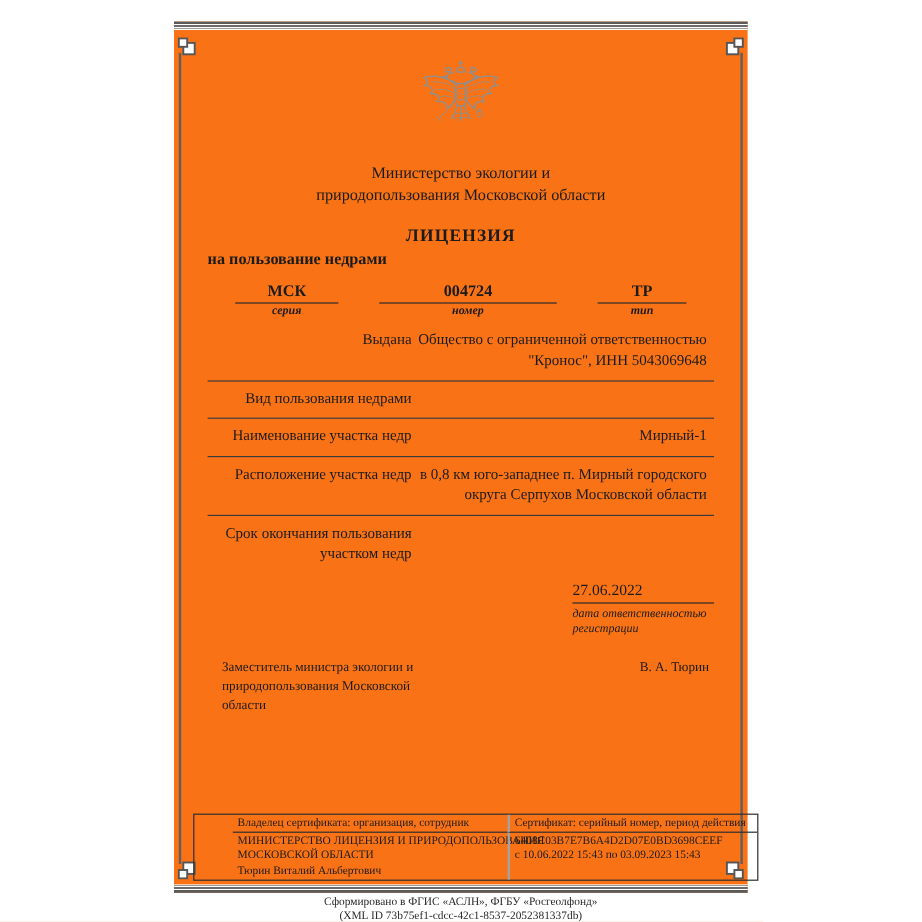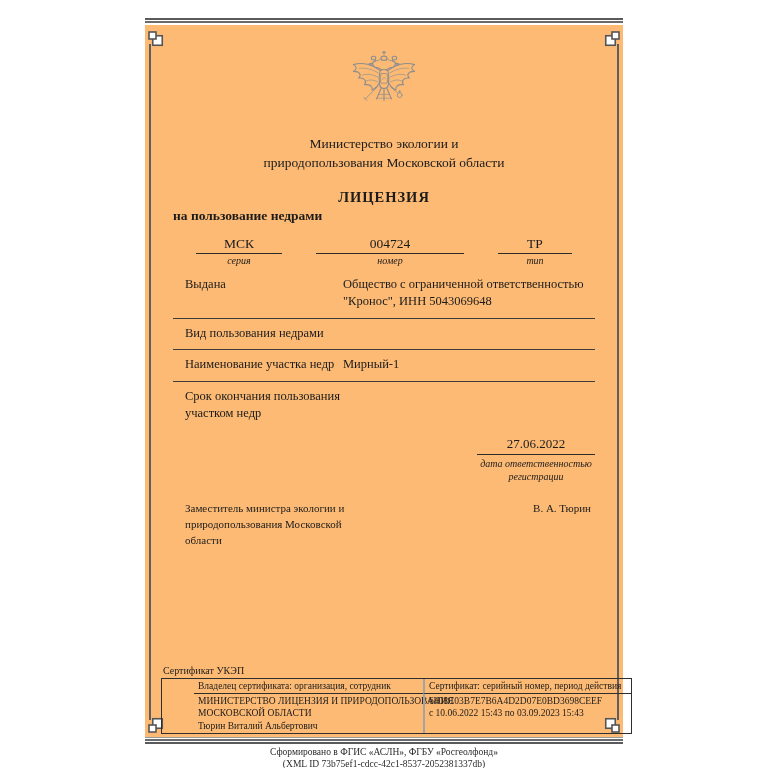--- a/index.html
+++ b/index.html
@@ -1,51 +1,51 @@
 <!DOCTYPE html>
 <html><head>
 <meta charset="utf-8">
 <style>
   html,body{margin:0;padding:0;background:#fff;}
   .canvas{position:relative;width:768px;height:768px;background:#fff;overflow:hidden;
           font-family:"Liberation Serif","DejaVu Serif",serif;color:#1b1b1b;}
-  .page{position:absolute;left:145px;top:18px;width:478px;height:726px;background:#fdba74;}
+  .page{position:absolute;left:145px;top:18px;width:478px;height:726px;background:#f97316;}
   .band{position:absolute;left:0;right:0;height:7px;
         background:linear-gradient(to bottom,#5a5a5a 0 2px,#fff 2px 3px,#6a6a6a 3px 4.5px,#fff 4.5px 5.5px,#9a9a9a 5.5px 6.5px,#fff 6.5px 7px);}
   .band.top{top:0;}
   .band.bottom{bottom:0;transform:scaleY(-1);}
   .edge{position:absolute;top:26px;bottom:24px;width:2px;background:#5f5f5f;}
   .edge.left{left:4px;} .edge.right{right:4px;}
   .corner{position:absolute;width:16px;height:16px;line-height:0;}
   .corner.tl{left:3px;top:13px;}
   .corner.tr{right:3px;top:13px;transform:scaleX(-1);}
   .corner.bl{left:3px;bottom:11px;transform:scaleY(-1);}
   .corner.br{right:3px;bottom:11px;transform:scale(-1,-1);}
 
   .content{position:absolute;top:8px;left:28px;right:28px;bottom:10px;display:flex;flex-direction:column;}
 
   .emblem{margin:22px auto 0;line-height:0;}
   .ministry{margin-top:12px;text-align:center;font-size:13.5px;line-height:1.4;}
   .doc-title{margin-top:16px;text-align:center;font-size:14.5px;font-weight:bold;letter-spacing:1px;}
   .doc-subtitle{margin-top:2px;text-align:left;font-size:13.5px;font-weight:bold;}
 
-  .license-number{margin-top:10px;display:flex;justify-content:center;gap:34px;}
+  .license-number{margin-top:10px;display:flex;justify-content:center;gap:34px;font-weight:bold;}
   .num-field{text-align:center;}
   .num-value{display:inline-block;font-size:13.5px;border-bottom:1px solid #2c2c2c;padding:0 8px 1px;}
   .num-value.w-series{min-width:70px;}
   .num-value.w-number{min-width:132px;}
   .num-value.w-type{min-width:58px;}
   .num-caption{font-size:10px;font-style:italic;margin-top:1px;}
 
   .fields{margin-top:4px;font-size:12.5px;line-height:1.4;}
-  .field-row{display:grid;grid-template-columns:158px 1fr;align-items:start;padding:6px 4px 7px 12px;}
+  .field-row{display:grid;grid-template-columns:158px 1fr;align-items:start;padding:6px 4px 7px 12px;text-align:right;}
   .field-row.ruled{border-bottom:1px solid #3c3c3c;}
   .field-value{padding-right:2px;}
 
-  .reg-date{align-self:flex-end;width:118px;text-align:center;margin-top:6px;}
+  .reg-date{align-self:flex-end;width:118px;text-align:left;margin-top:6px;}
   .reg-date-value{font-size:13px;border-bottom:1px solid #2c2c2c;padding-bottom:2px;}
   .reg-date-caption{font-size:10px;font-style:italic;line-height:1.3;margin-top:2px;}
 
   .signature{display:flex;justify-content:space-between;align-items:flex-start;margin-top:18px;
              padding:0 4px 0 12px;font-size:11px;line-height:1.45;}
   .signature-position{width:190px;}
   .signature-name{white-space:nowrap;}
 
   .cert-block{margin-top:auto;}
   .cert-label{font-size:10px;margin:0 0 2px -10px;}
@@ -155,37 +155,40 @@
           <div class="field-label">Выдана</div>
           <div class="field-value">Общество с ограниченной ответственностью "Кронос", ИНН 5043069648</div>
         </div>
         <div class="field-row ruled">
           <div class="field-label">Вид пользования недрами</div>
         </div>
         <div class="field-row ruled">
           <div class="field-label">Наименование участка недр</div>
           <div class="field-value">Мирный-1</div>
         </div>
+        <div class="field-row ruled">
+          <div class="field-label">Расположение участка недр</div>
+          <div class="field-value">в 0,8 км юго-западнее п. Мирный городского округа Серпухов Московской области</div>
+        </div>
         <div class="field-row">
           <div class="field-label">Срок окончания пользования участком недр</div>
         </div>
       </div>
 
       <div class="reg-date">
         <div class="reg-date-value">27.06.2022</div>
         <div class="reg-date-caption">дата ответственностью регистрации</div>
       </div>
 
       <div class="signature">
         <div class="signature-position">Заместитель министра экологии и природопользования Московской области</div>
         <div class="signature-name">В. А. Тюрин</div>
       </div>
 
       <div class="cert-block">
-        <div class="cert-label">Сертификат УКЭП</div>
         <div class="cert-table">
           <div class="cert-cell head">Владелец сертификата: организация, сотрудник</div>
           <div class="cert-cell head right">Сертификат: серийный номер, период действия</div>
           <div class="cert-cell">
             <span class="nowrap">МИНИСТЕРСТВО ЛИЦЕНЗИЯ И ПРИРОДОПОЛЬЗОВАНИЯ</span><br>
             <span>МОСКОВСКОЙ ОБЛАСТИ</span><br>
             <span>Тюрин Виталий Альбертович</span>
           </div>
           <div class="cert-cell right">
             <span class="nowrap">6408C03B7E7B6A4D2D07E0BD3698CEEF</span><br>

